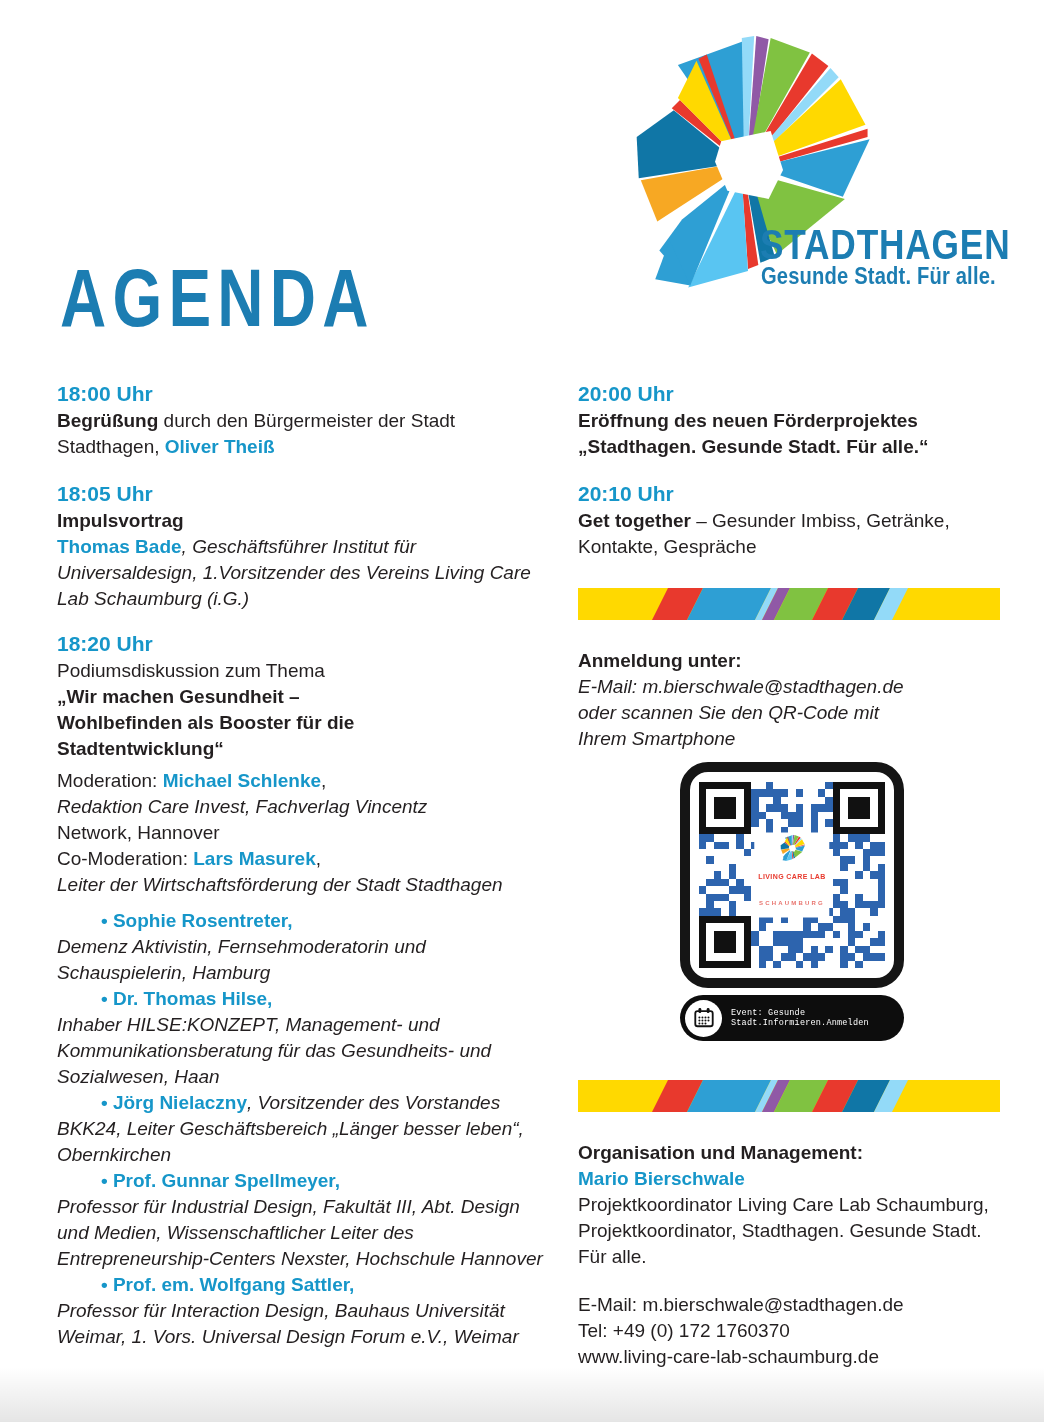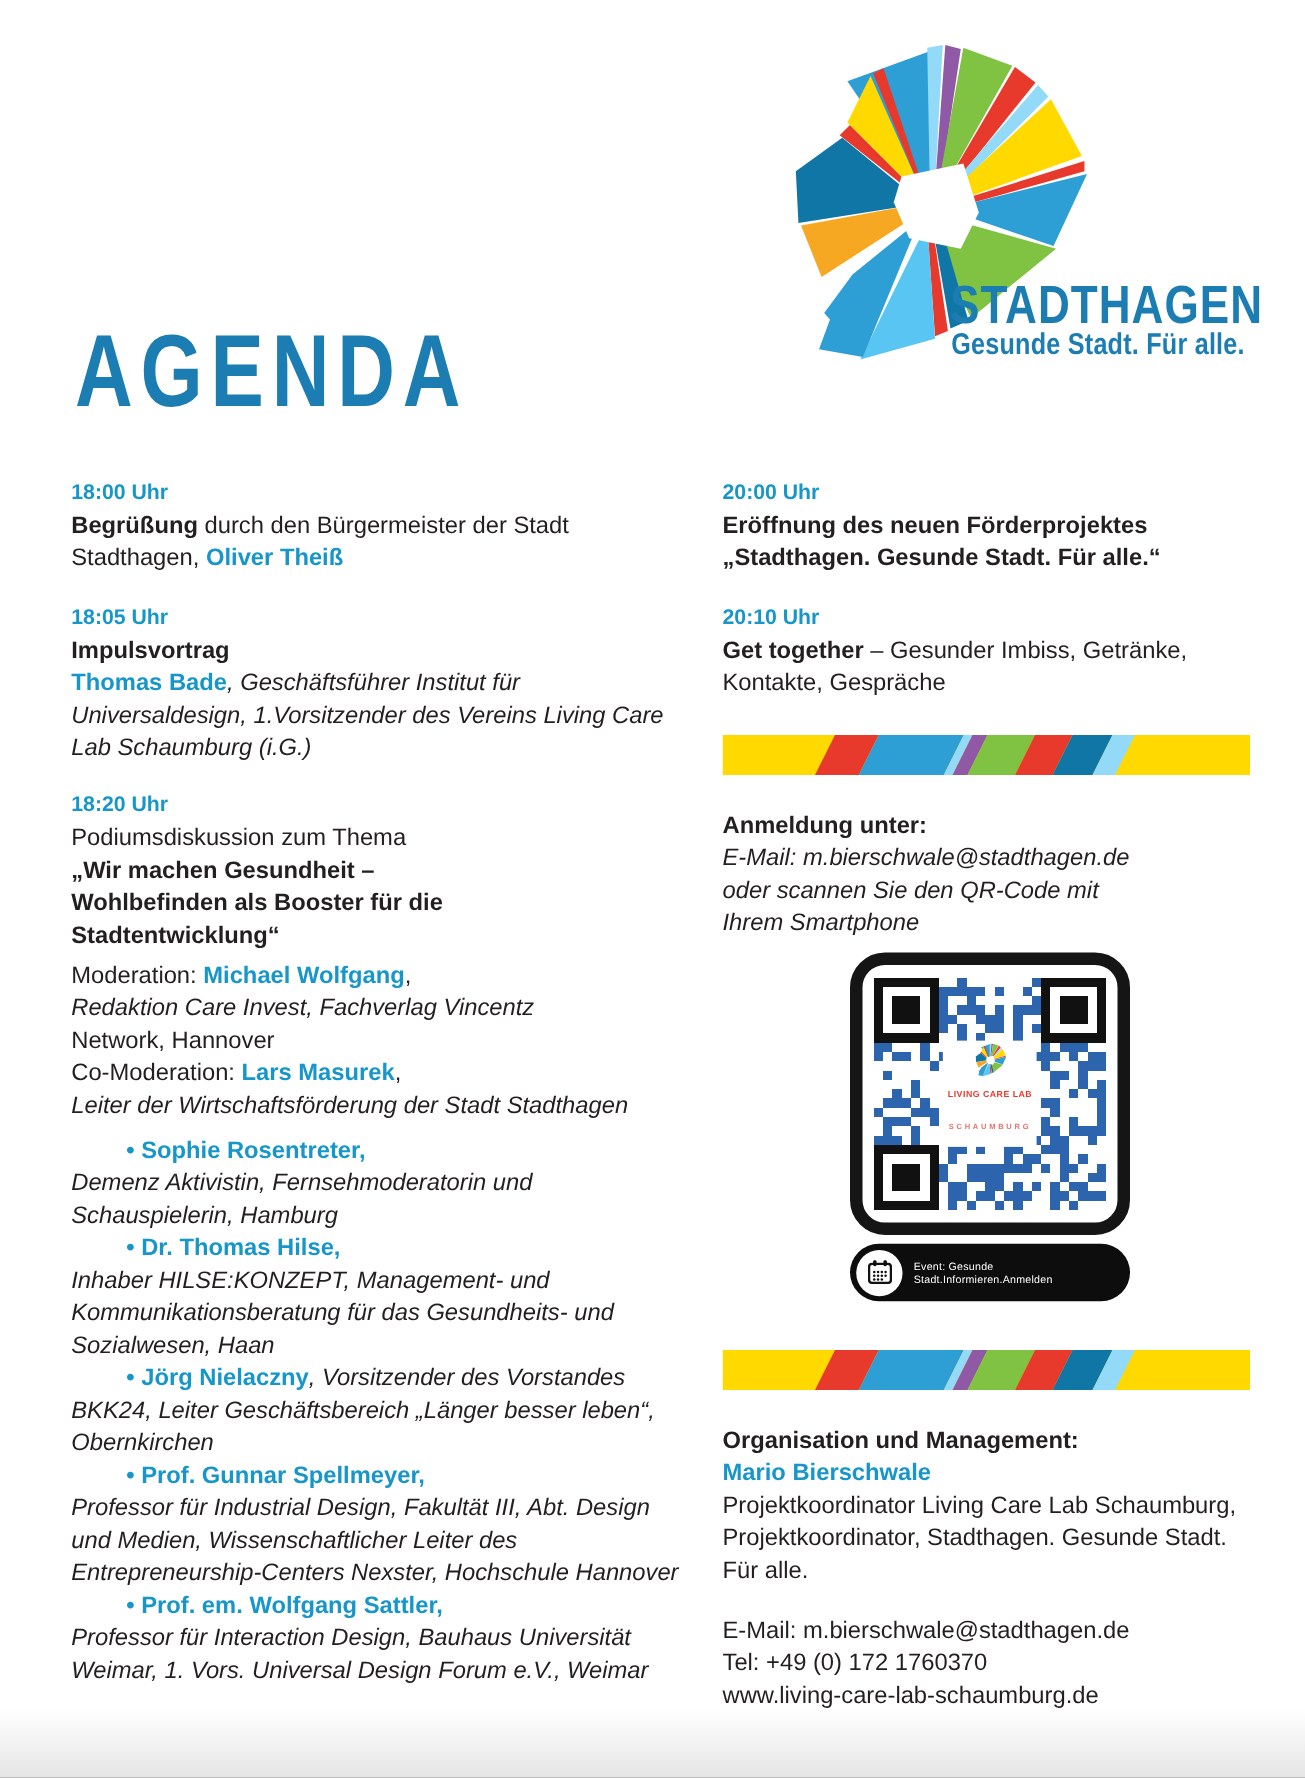--- a/index.html
+++ b/index.html
@@ -31,25 +31,25 @@
   .logo-tagline{
     position:absolute;left:137px;top:228px;
     font-size:24px;font-weight:bold;letter-spacing:.2px;color:var(--brand,#1c7db2);
     transform:scaleX(.84);transform-origin:left top;white-space:nowrap;
   }
 
   
   .col{position:absolute;top:380px;font-size:19px;line-height:26px;}
   .col-left{left:57px;width:492px;}
   .col-right{left:578px;width:430px;}
-  .time{font-size:17px;font-weight:bold;line-height:28px;color:var(--accent,#1696c9);}
+  .time{font-size:21px;font-weight:bold;line-height:28px;color:var(--accent,#1696c9);}
   .block p,.block div.line{margin:0;}
   .mt20{margin-top:20px;} .mt18{margin-top:18px;} .mt28{margin-top:28px;}
   .mt10{margin-top:10px;} .mt6{margin-top:6px;} .mt39{margin-top:39px;}
-  .mt7{margin-top:7px;} .mt22{margin-top:22px;}
+  .mt7{margin-top:7px;font-family:Liberation Mono, monospace;} .mt22{margin-top:22px;}
 
   .speaker .name{color:var(--accent,#1696c9);font-weight:bold;margin-left:44px;}
   .speaker .desc{font-style:italic;}
   .speaker:not(.inline) .desc{display:block;}
   .bullet{color:var(--accent,#1696c9);font-weight:bold;}
 
   
   .stripes{width:422px;height:32px;display:block;}
 
   
@@ -151,21 +151,21 @@
 
     <div class="block mt18">
       <div class="time">18:20 Uhr</div>
       <div class="line">Podiumsdiskussion zum Thema</div>
       <div class="line bold">„Wir machen Gesundheit –</div>
       <div class="line bold">Wohlbefinden als Booster für die</div>
       <div class="line bold">Stadtentwicklung“</div>
     </div>
 
     <div class="block mt6">
-      <div class="line"><span>Moderation: </span><span class="blue bold">Michael Wolfgang</span><span>,</span></div>
+      <div class="line"><span>Moderation: </span><span class="blue bold">Michael Schlenke</span><span>,</span></div>
       <div class="line italic">Redaktion Care Invest, Fachverlag Vincentz</div>
       <div class="line">Network, Hannover</div>
       <div class="line"><span>Co-Moderation: </span><span class="blue bold">Lars Masurek</span><span>,</span></div>
       <div class="line italic">Leiter der Wirtschaftsförderung der Stadt Stadthagen</div>
     </div>
 
     <div class="block mt10">
       <div class="speaker">
         <span class="name"><span class="bullet">•</span> <span>Sophie Rosentreter,</span></span>
         <span class="desc">Demenz Aktivistin, Fernsehmoderatorin und Schauspielerin, Hamburg</span>

